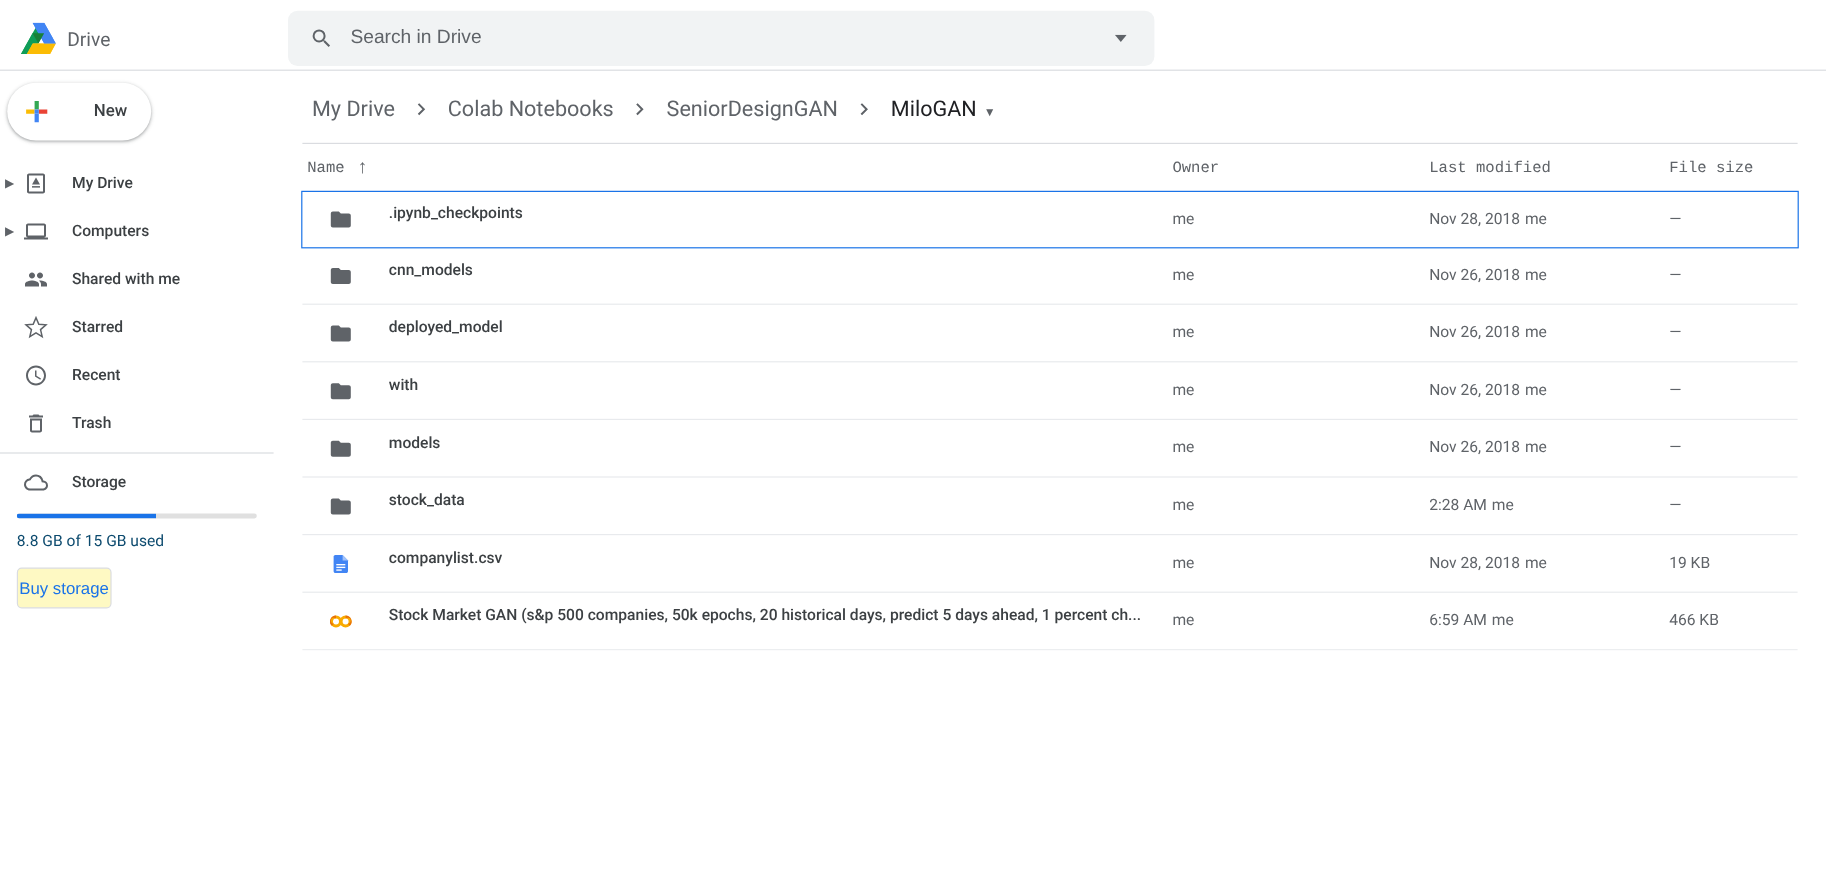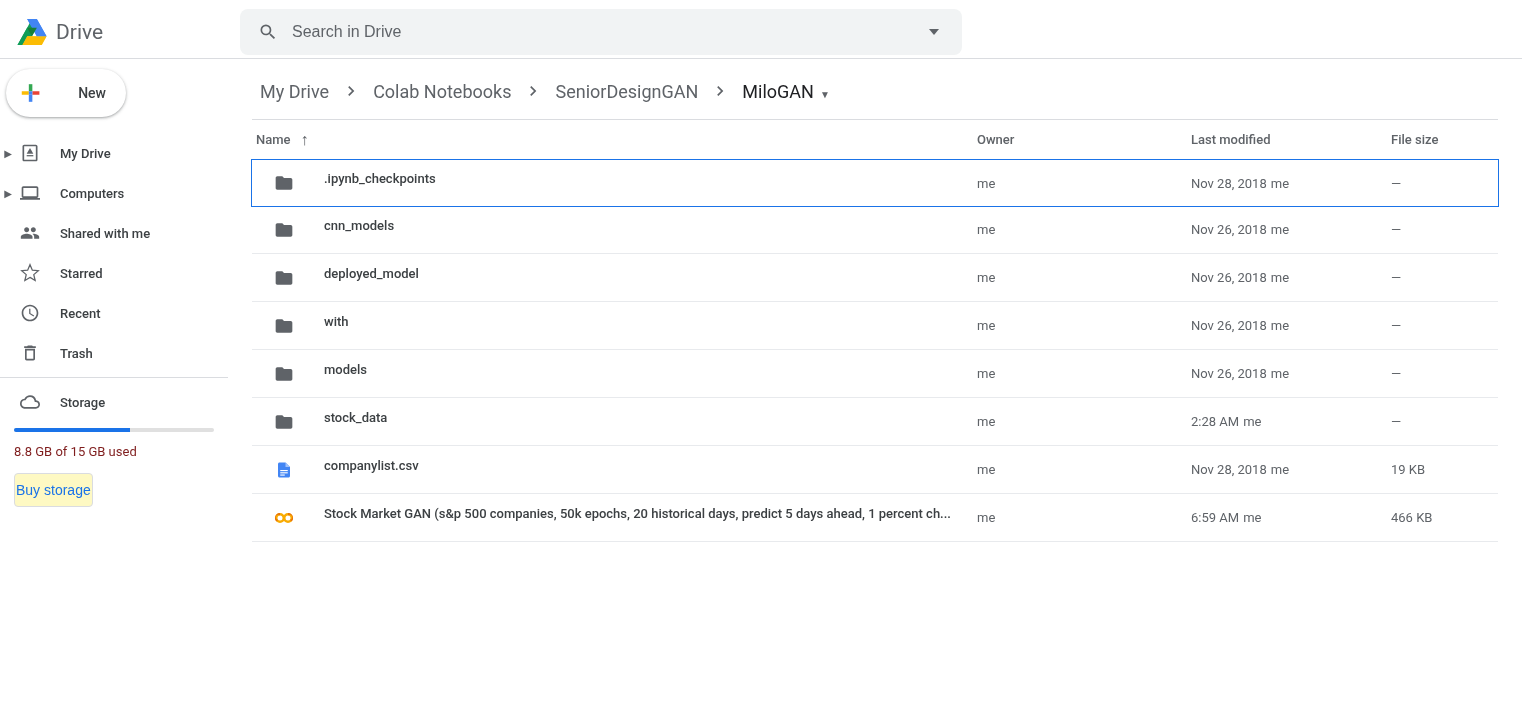--- a/index.html
+++ b/index.html
@@ -1,48 +1,48 @@
 <!DOCTYPE html>
 <html><head>
 <meta charset="utf-8">
 <style>
 * { margin: 0; padding: 0; box-sizing: border-box; }
 body { font-family: 'Roboto', 'Helvetica Neue', Arial, sans-serif; font-size: 13px; color: #202124; background: #fff; overflow-x: hidden; }
 .header { display: flex; align-items: center; height: 64px; padding-left: 12px; }
 .logo-wrap { display: flex; align-items: center; width: 228px; }
 .logo-icon { width: 40px; height: 40px; display:flex; align-items:center; justify-content:center; }
-.logo-text { font-size: 21px; color: #5f6368; margin-left: 4px; font-weight: 400;}
+.logo-text { font-size: 16px; color: #5f6368; margin-left: 4px; font-weight: 400;}
 .search-bar { display: flex; align-items: center; background: #f1f3f4; border-radius: 8px; height: 46px; width: 722px; padding: 0 8px; }
 .search-icon-btn { width: 40px; height: 40px; display:flex; align-items:center; justify-content:center; border-radius:50%; }
 .search-input { flex: 1; border: none; background: transparent; font-size: 16px; color: #5f6368; outline: none; padding: 0 4px;}
 .search-input::placeholder { color: #5f6368; }
 .drop-arrow-btn { width: 40px; height: 40px; display:flex; align-items:center; justify-content:center; border-radius:50%; }
 .divider { border-bottom: 1px solid #dadce0; width: 100%; margin-top: -6px;}
 .main { display: flex; }
 .sidebar { width: 228px; padding-top: 10px; flex-shrink:0; }
 .new-btn { display:flex; align-items:center; height:48px; width:120px; margin-left: 6px; border-radius:24px; box-shadow: 0 1px 2px rgba(60,64,67,.3), 0 1px 3px 1px rgba(60,64,67,.15); padding: 0 20px 0 14px; background:#fff; cursor:pointer;gap:25px; }
 .new-btn-label { font-size:14px; color:#3c4043; margin-left:12px; font-weight:500; }
 .nav { margin-top: 16px; }
 .nav-item { display:flex; align-items:center; height:40px; padding-left: 2px; cursor:pointer; border-radius: 0 20px 20px 0; }
 .nav-expand { width:12px; display:flex; align-items:center; justify-content:center; color:#5f6368; font-size:10px;}
 .nav-icon { width:24px; height:24px; margin-left: 4px; display:flex; align-items:center; justify-content:center; color:#5f6368; }
 .nav-label { font-size:13px; color:#3c4043; margin-left:18px; font-weight:500;}
 .sidebar-divider { border-top:1px solid #dadce0; margin: 4px 0; }
 .storage-bar { margin: 6px 14px 0 14px; height: 4px; background:#e0e0e0; border-radius:2px; overflow:hidden; }
 .storage-fill { height:100%; background:#1a73e8; width:58%; }
-.storage-text { font-size:13px; color:#7f1d1d; margin: 12px 14px 0 14px; }
+.storage-text { font-size:13px; color:#0c4a6e; margin: 12px 14px 0 14px; }
 .buy-btn { margin: 14px 0 17px 14px; border:1px solid #dadce0; background:#fef9c3; color:#1a73e8; font-size:14px; padding: 8px 1px; border-radius:4px; cursor:pointer; font-weight:500; }
 .content { flex:1; padding: 12px 24px 0 24px; min-width: 0; }
 .breadcrumb { display:flex; align-items:center; height:40px; }
 .crumb { font-size:18px; color:#5f6368; padding: 4px 8px; border-radius:12px; cursor:pointer;}
 .crumb.active { color:#202124; }
 .chev { color:#5f6368; margin: 0 4px;}
 .drop-tri { margin-left:6px; color:#5f6368; font-size:10px; display:inline-block;}
 .content-divider { border-top: 1px solid #dadce0; margin-top: 8px; }
-.table-header { display:flex; align-items:center; height:40px; border-bottom: 1px solid #dadce0; color:#5f6368; font-size:13px; font-weight:500;}
+.table-header { display:flex; align-items:center; height:40px; border-bottom: 1px solid #dadce0; color:#5f6368; font-size:13px; font-weight:500;font-family:Liberation Mono, monospace;}
 .col-name { width:700px; padding-left:4px; display:flex; align-items:center; gap:10px;}
 .col-owner { width:214px;margin-left:25px; }
 .col-mod { width:200px; }
 .col-size { flex:1; }
 .sort-arrow { font-size:16px; }
 .row { display:flex; align-items:center; height:48px; border-bottom:1px solid #e8eaed; cursor:pointer; }
 .row.selected { border: 1px solid #1a73e8; background:#fff; height:48px; margin:-1px;}
 .file-icon { width:24px; height:24px; margin-left:16px; display:flex; align-items:center; justify-content:center; color:#5f6368; flex-shrink:0;}
 .file-name { margin-left:18px; font-size:13px; color:#3c4043; font-weight:500; white-space:nowrap; overflow:hidden; text-overflow:ellipsis; }
 .row .col-name { display:flex; align-items:flex-start; overflow:hidden;}

